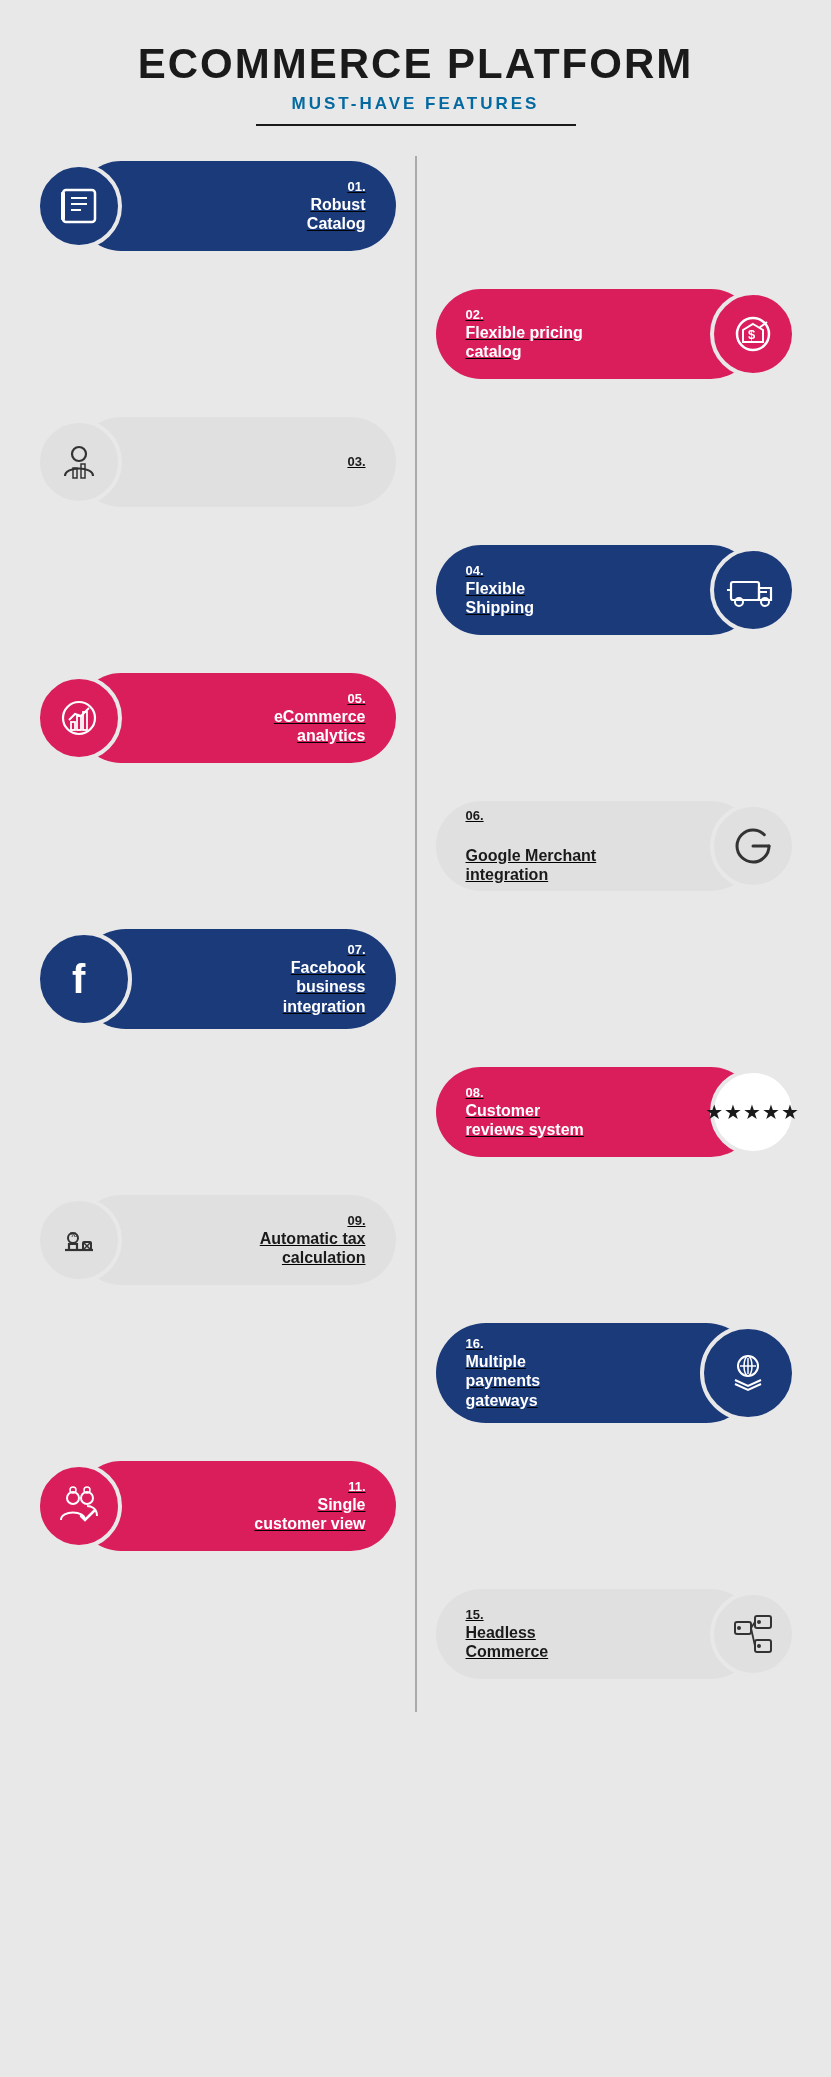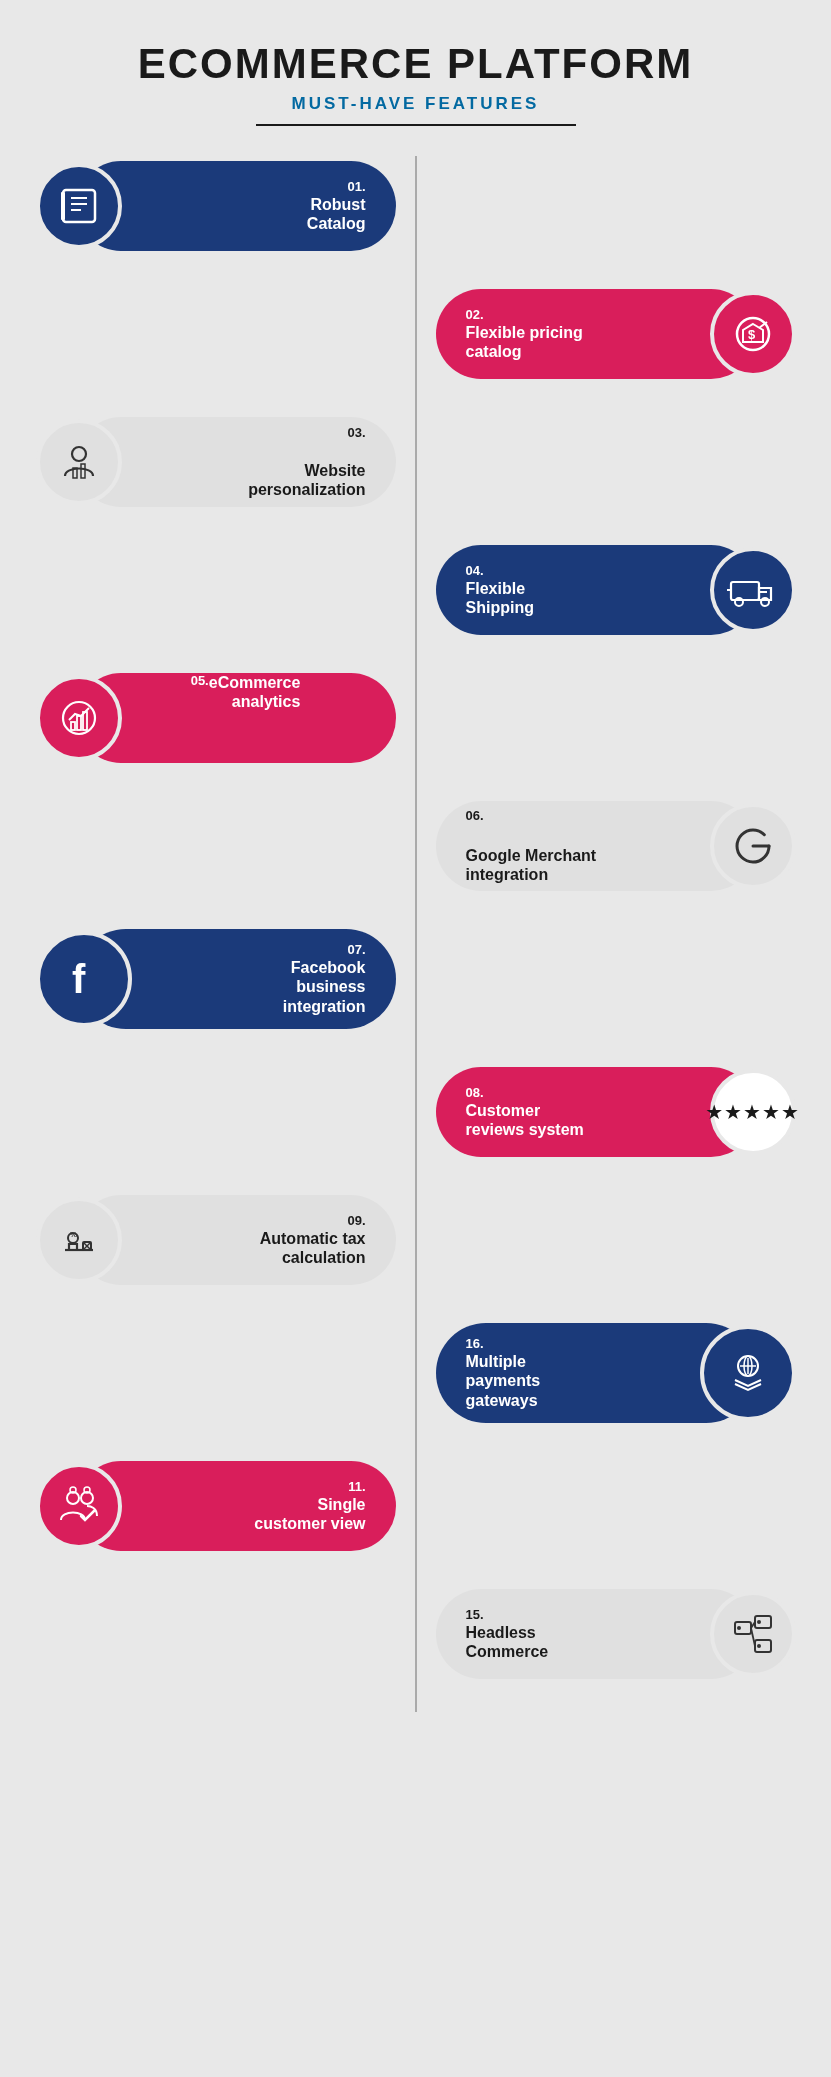--- a/index.html
+++ b/index.html
@@ -93,20 +93,21 @@
     }
     .pill-wrapper.right-side .pill-bg {
       left: 0;
       right: 40px;
     }
     .pill-text {
       position: absolute;
       display: flex;
       flex-direction: column;
       justify-content: center;
+      text-decoration: underline;
     }
     .pill-wrapper.left-side .pill-text {
       right: 16px;
       top: 5px;
       bottom: 5px;
       left: 80px;
       text-align: right;
       padding-right: 10px;
     }
     .pill-wrapper.right-side .pill-text {
@@ -194,21 +195,20 @@
         </svg>
       </div>
     </div>
   </div>
 
   <div class="timeline-row left">
     <div class="pill-wrapper left-side" style="position:relative;">
       <div class="pill-bg color-light" style="left:40px;right:0;top:5px;bottom:5px;border-radius:50px;position:absolute;"></div>
       <div class="pill-text dark-text" style="position:absolute;right:16px;top:5px;bottom:5px;left:90px;text-align:right;display:flex;flex-direction:column;justify-content:center;padding-right:14px;gap:20px;">
         <div class="pnum">03.</div>
-        <div class="ptitle">Website<br>personalization</div>
       </div>
       <div class="pill-circle color-light" style="left:0;position:absolute;width:86px;height:86px;border-radius:50%;display:flex;align-items:center;justify-content:center;border:4px solid #e8e8e8;z-index:3;">
         <svg width="48" height="48" viewBox="0 0 48 48" fill="none" xmlns="http://www.w3.org/2000/svg">
           <circle cx="24" cy="16" r="7" stroke="#333" stroke-width="2.2" fill="none"></circle>
           <path d="M10 38 C10 28 38 28 38 38" stroke="#333" stroke-width="2.2" fill="none"></path>
           <rect x="18" y="30" width="4" height="10" stroke="#333" stroke-width="1.5" fill="none"></rect>
           <rect x="26" y="26" width="4" height="14" stroke="#333" stroke-width="1.5" fill="none"></rect>
         </svg>
       </div>
     </div>
@@ -230,21 +230,21 @@
           <circle cx="38" cy="36" r="4" stroke="white" stroke-width="2" fill="none"></circle>
           <line x1="4" y1="24" x2="0" y2="24" stroke="white" stroke-width="2"></line>
         </svg>
       </div>
     </div>
   </div>
 
   <div class="timeline-row left">
     <div class="pill-wrapper left-side" style="position:relative;">
       <div class="pill-bg color-crimson" style="left:40px;right:0;top:5px;bottom:5px;border-radius:50px;position:absolute;"></div>
-      <div class="pill-text white-text" style="position:absolute;right:16px;top:5px;bottom:5px;left:90px;text-align:right;display:flex;flex-direction:row;padding-right:14px;">
+      <div class="pill-text white-text" style="position:absolute;right:16px;top:5px;bottom:5px;left:90px;text-align:right;display:flex;flex-direction:column;padding-right:14px;">
         <div class="pnum">05.</div>
         <div class="ptitle">eCommerce<br>analytics</div>
       </div>
       <div class="pill-circle color-crimson" style="left:0;position:absolute;width:86px;height:86px;border-radius:50%;display:flex;align-items:center;justify-content:center;border:4px solid #e8e8e8;z-index:3;">
         <svg width="48" height="48" viewBox="0 0 48 48" fill="none" xmlns="http://www.w3.org/2000/svg">
           <circle cx="24" cy="24" r="16" stroke="white" stroke-width="2.2" fill="none"></circle>
           <rect x="16" y="28" width="4" height="8" stroke="white" stroke-width="1.8" fill="none"></rect>
           <rect x="22" y="22" width="4" height="14" stroke="white" stroke-width="1.8" fill="none"></rect>
           <rect x="28" y="18" width="4" height="18" stroke="white" stroke-width="1.8" fill="none"></rect>
           <path d="M14 26 L20 20 L26 22 L34 14" stroke="white" stroke-width="2" fill="none"></path>

